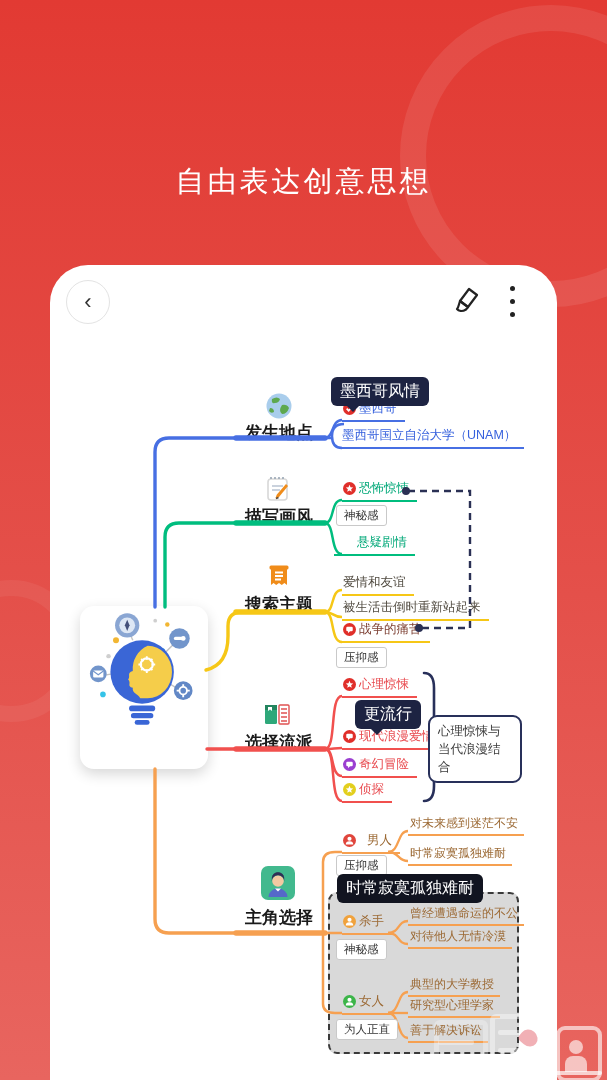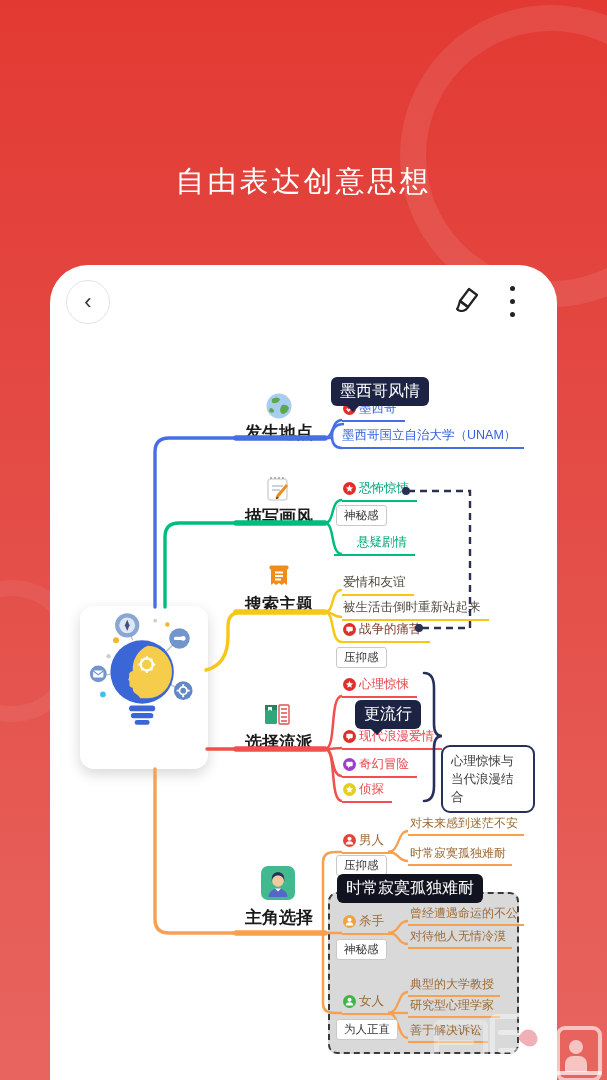--- a/index.html
+++ b/index.html
@@ -36,22 +36,22 @@
   .c-red{color:#e8484d;border-color:#f1504e;}
   .c-brown{color:#9c6a35;border-color:#f6a050;}
   .box-label{position:absolute;background:#fff;border:1.5px solid #c9c9c9;border-radius:3px;
     padding:2px 7px;font-size:11.5px;color:#333;white-space:nowrap;}
   .tip{position:absolute;background:#1d2342;color:#fff;font-size:16px;padding:4px 9px;
     border-radius:6px;white-space:nowrap;z-index:6;}
   .tip.down::after{content:"";position:absolute;left:16px;bottom:-6px;width:0;height:0;
     border:6px solid transparent;border-top-color:#1d2342;border-bottom:none;}
   .gray-panel{position:absolute;left:328px;top:892px;width:187px;height:158px;background:#d9d9d9;
     border:2.5px dashed #3a3a3a;border-radius:9px;z-index:1;}
-  .callout{position:absolute;left:441px;top:715px;width:74px;border:2px solid #28305a;border-radius:9px;
-    background:#fff;padding:5px 8px;font-size:12.5px;color:#3b3b3b;line-height:1.45;z-index:3;margin-top:30px;}
+  .callout{position:absolute;left:428px;top:715px;width:74px;border:2px solid #28305a;border-radius:9px;
+    background:#fff;padding:5px 8px;font-size:12.5px;color:#3b3b3b;line-height:1.45;z-index:3;}
   .badge{margin-right:3px;flex:0 0 auto;}
   .node-root-label{position:absolute;left:80px;top:735px;width:128px;text-align:center;
     font-size:21px;font-weight:bold;color:#111;}
   .root-card{position:absolute;left:80px;top:606px;width:128px;height:163px;background:#fff;
     border-radius:14px;box-shadow:0 5px 14px rgba(0,0,0,.16);}
   svg.lines{position:absolute;left:0;top:0;z-index:2;pointer-events:none;}
   .icon-abs{position:absolute;z-index:3;}
   
   .wm{position:absolute;z-index:9;pointer-events:none;}
   .wm-glyph{border:5px solid rgba(255,255,255,.3);border-radius:6px;}
@@ -267,21 +267,21 @@
   <svg class="icon-abs" style="left:261px;top:866px;" width="34" height="34" viewBox="0 0 34 34">
     <rect x="0" y="0" width="34" height="34" rx="7" fill="#42b98e"></rect>
     <circle cx="17" cy="15" r="5.8" fill="#f3c9a2"></circle>
     <path d="M10.8,15.5 a6.2,6.2 0 0 1 12.4,0 l0,-3 a6.2,6.2 0 0 0 -12.4,0 z" fill="#2f2f55"></path>
     <path d="M10.8,13 a6.2,6.2 0 0 1 12.4,0 v-0.5 a6.2,6.2 0 0 0 -12.4,0 z" fill="#2f2f55"></path>
     <path d="M7.5,31 a9.5,8.5 0 0 1 19,0 z" fill="#5568c9"></path>
     <path d="M14,22.5 l3,3 3,-3 z" fill="#fff"></path>
   </svg>
   <div class="branch-label" style="left:245px;top:906px;">主角选择</div>
 
-  <div class="node c-brown" style="left:342px;top:833px;">
+  <div class="node c-brown" style="left:342px;top:833px;gap:8px;">
     <svg class="badge" width="13" height="13" viewBox="0 0 12 12">
         <circle cx="6" cy="6" r="6" fill="#e0453c"></circle>
         <circle cx="6" cy="4.4" r="1.9" fill="#fff"></circle>
         <path d="M2.5,9.8 a3.5,3.1 0 0 1 7,0 z" fill="#fff"></path>
       </svg>
     <span>男人</span>
   </div>
   <div class="node sub c-brown" style="left:408px;top:816px;">
     <span>对未来感到迷茫不安</span>
   </div>

